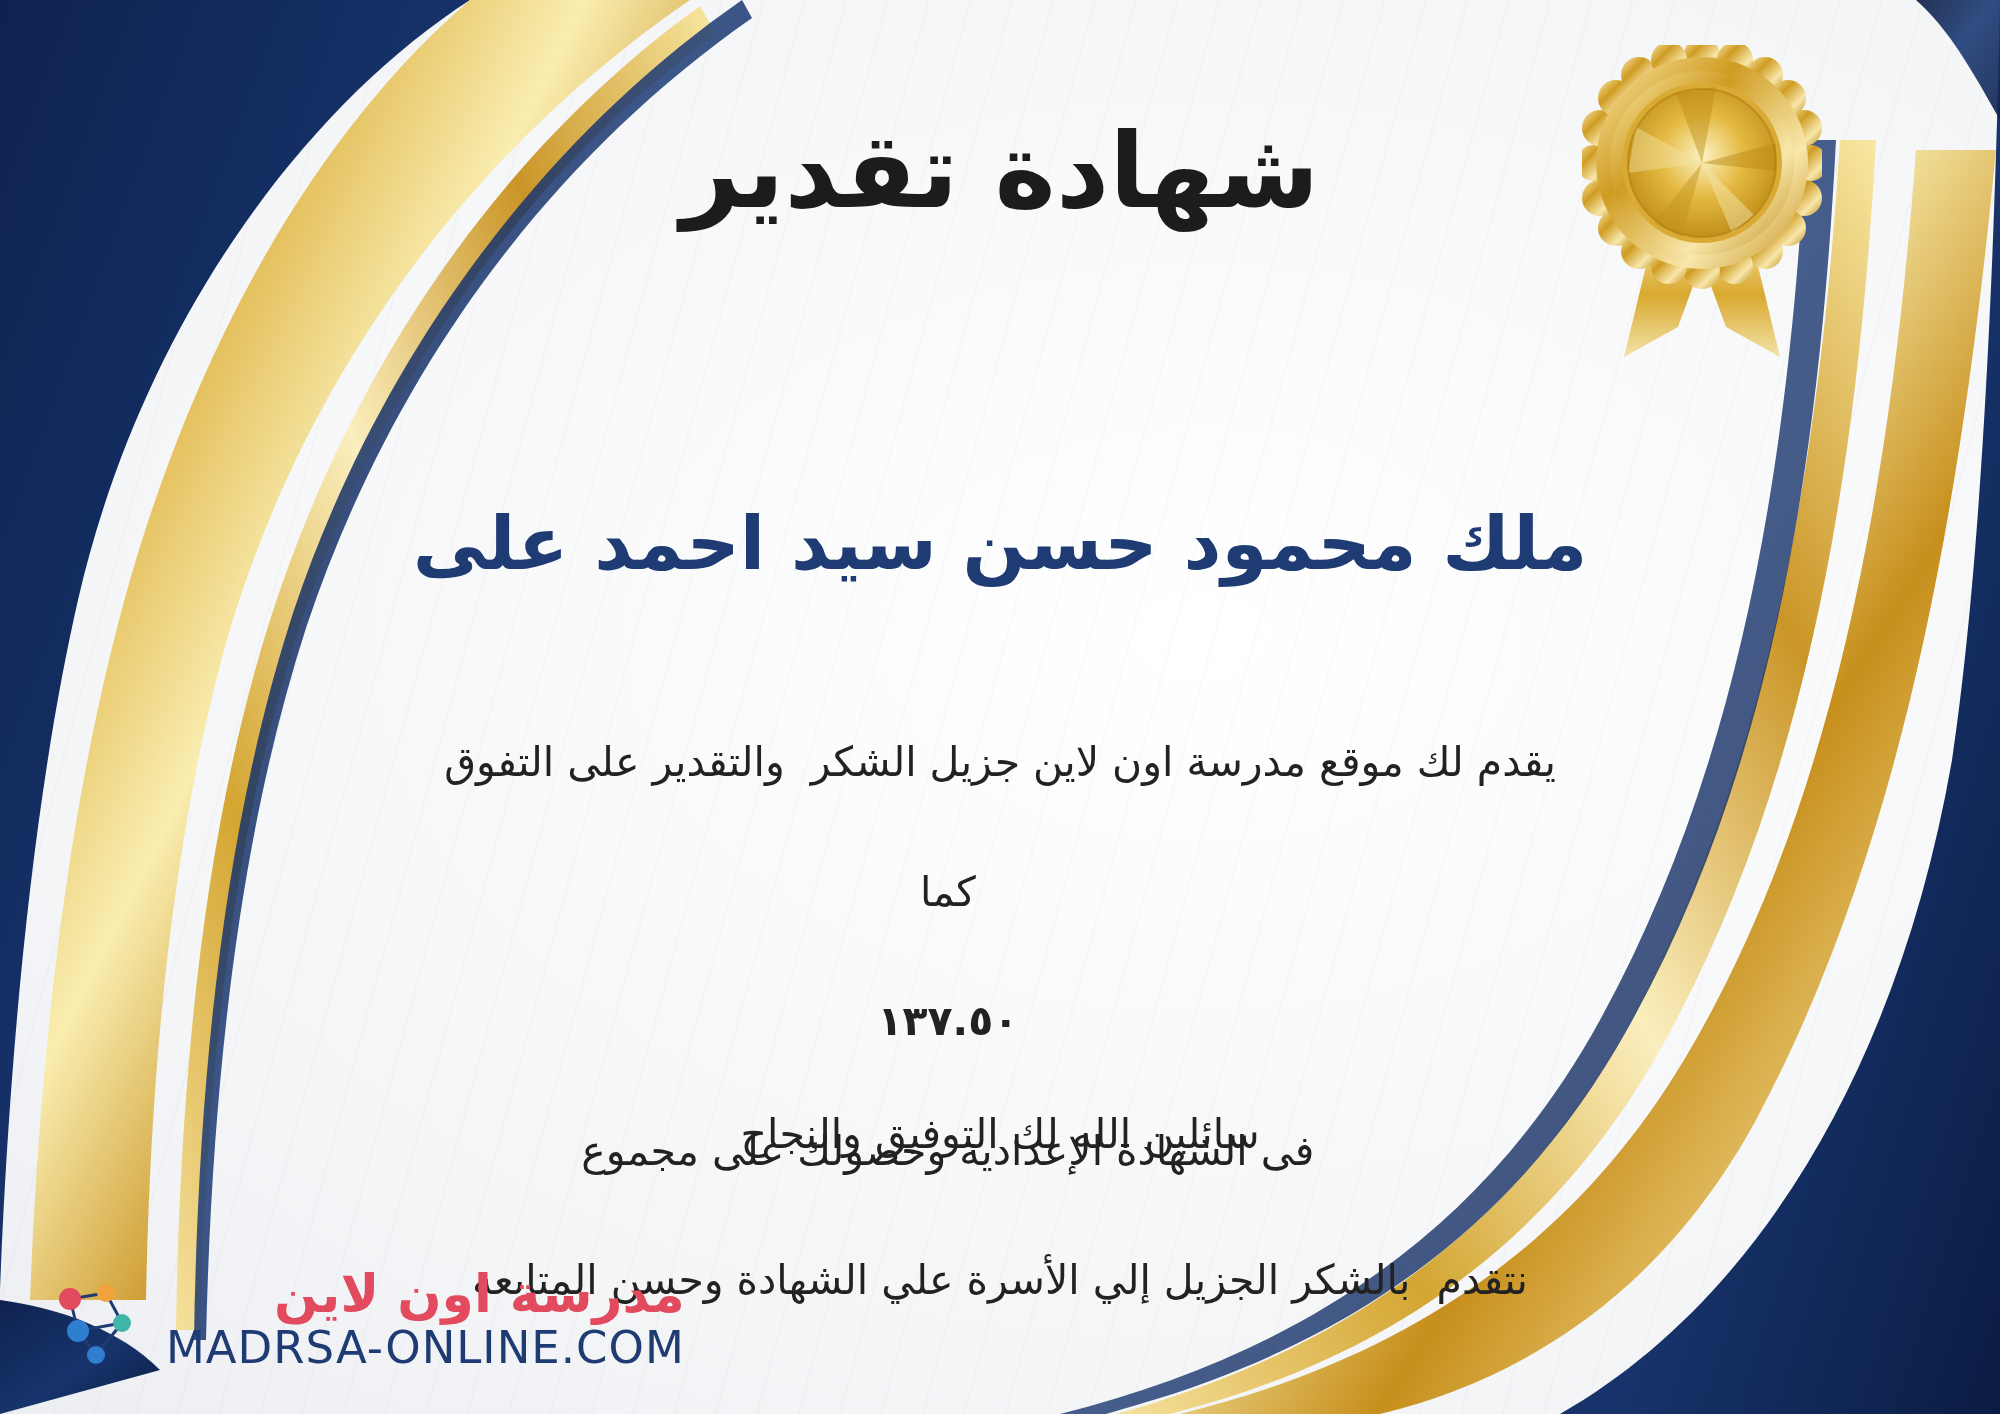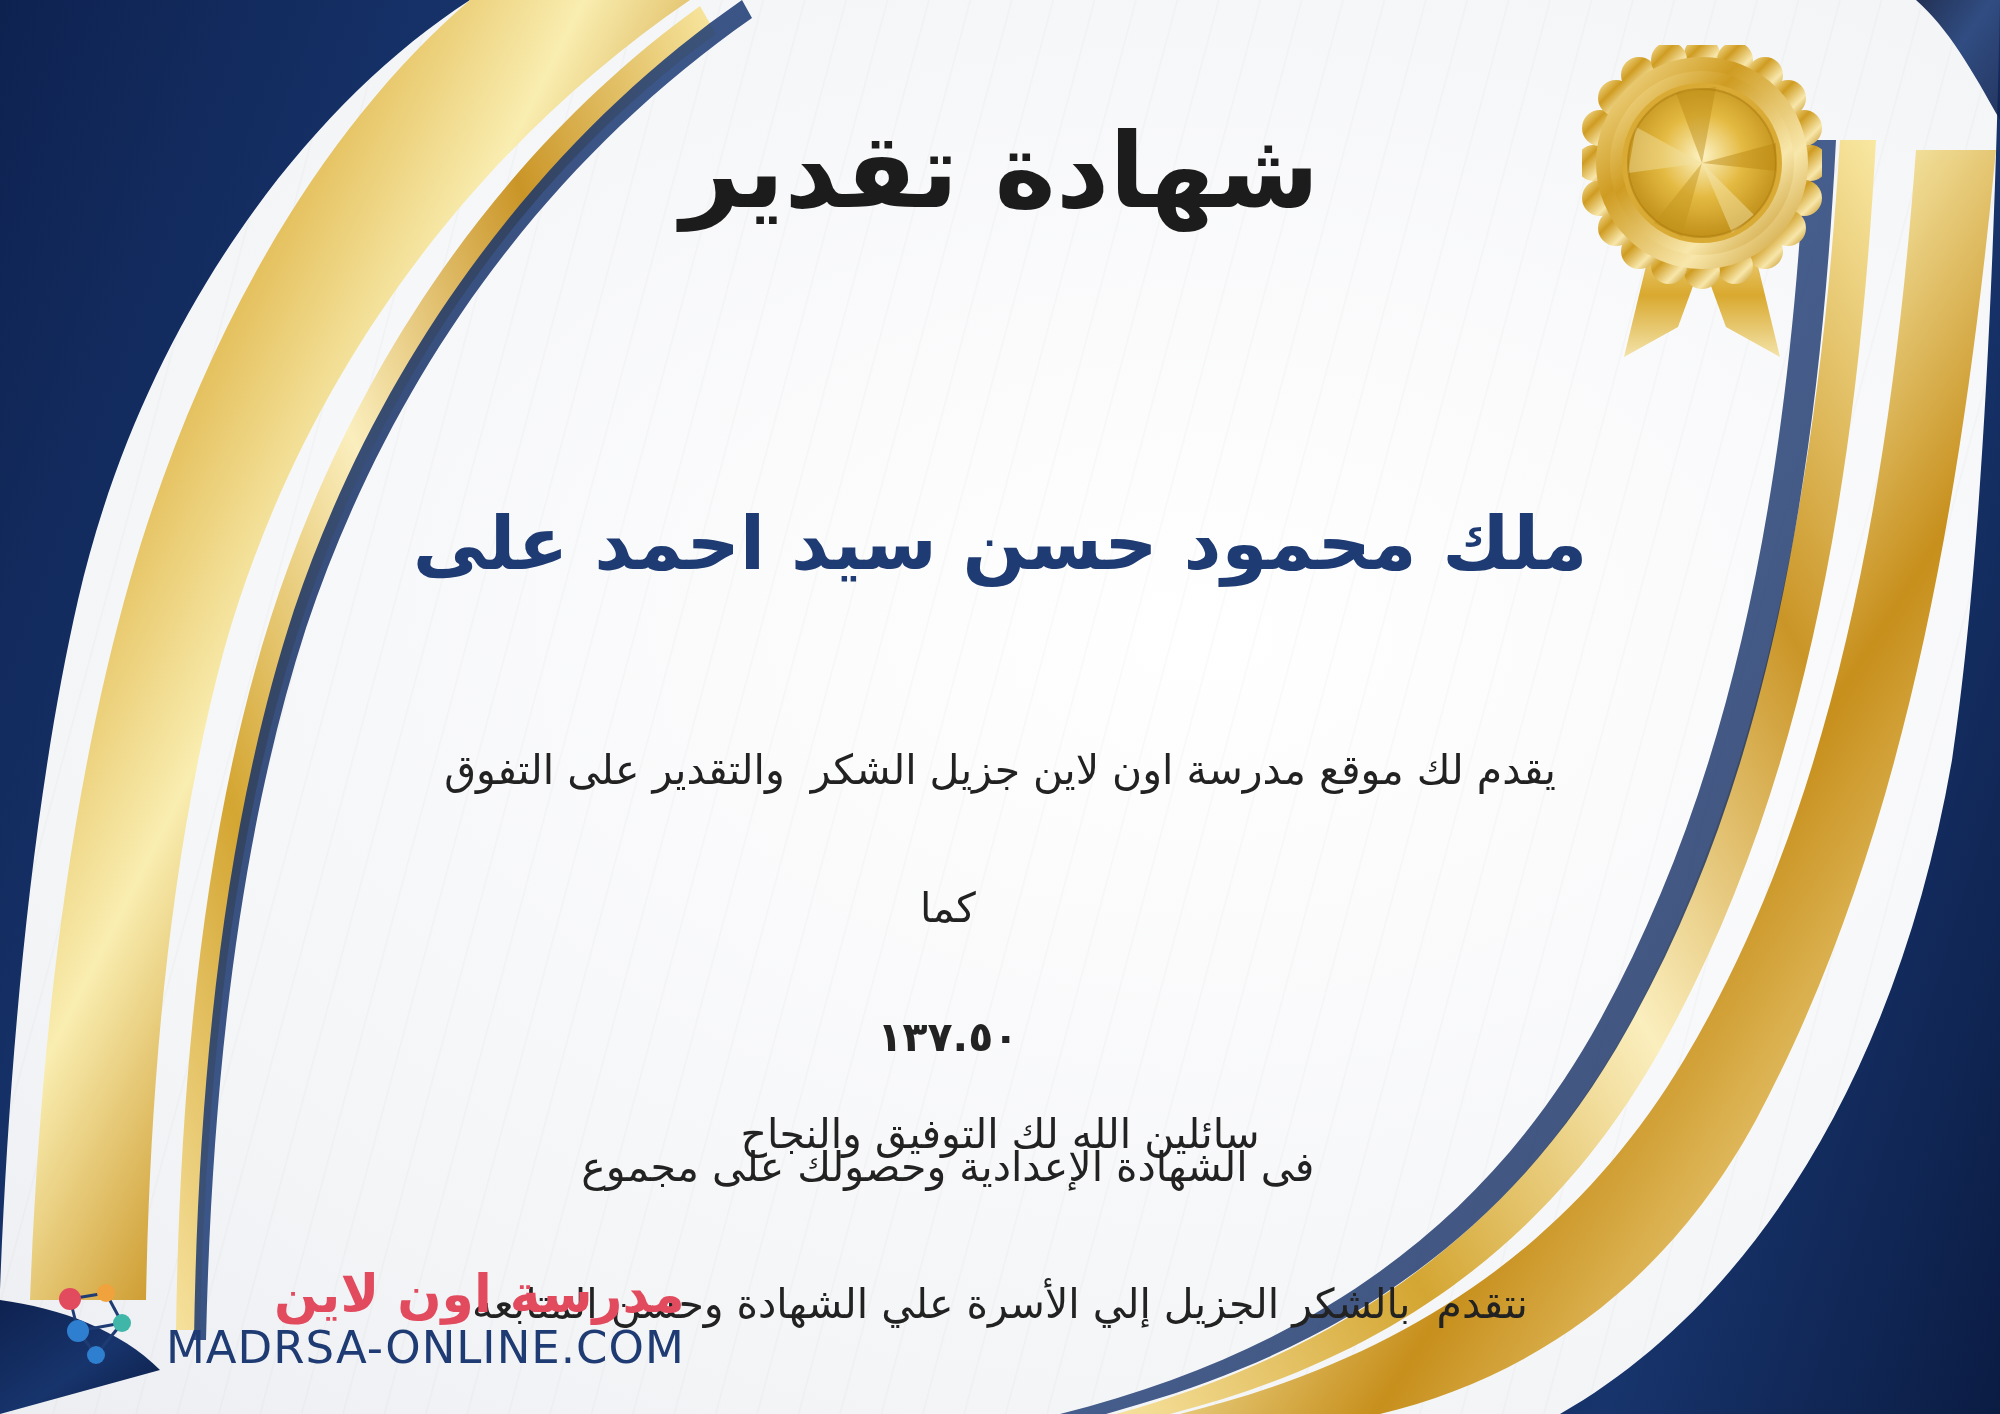--- a/index.html
+++ b/index.html
@@ -85,21 +85,20 @@
     right: 60px;
     text-align: center;
     direction: rtl;
     color: #222;
   }
   .body-line {
     font-size: 41px;
     line-height: 1.58;
     font-weight: 500;
     white-space: pre-wrap;
-    margin-top: 8px;
   }
   .body-line .score {
     font-weight: 600;
     letter-spacing: 1px;
   }
 
   .closing-text {
     position: absolute;
     top: 1110px;
     left: 0;

